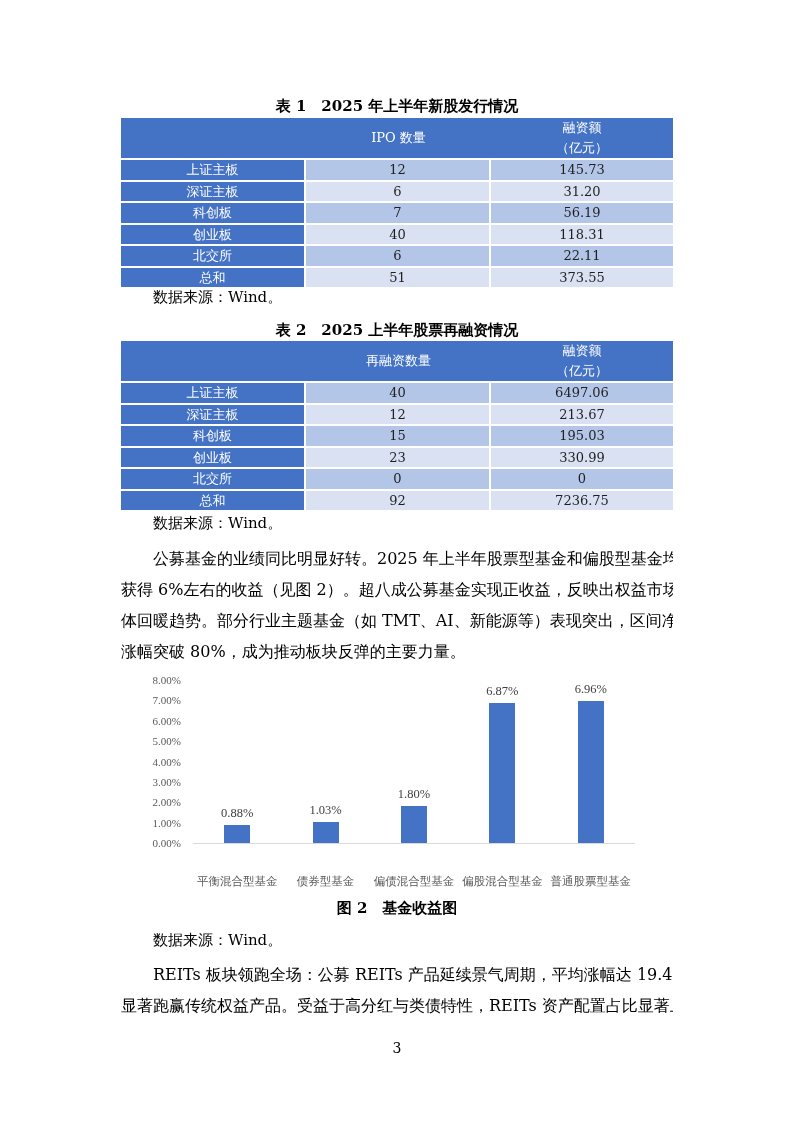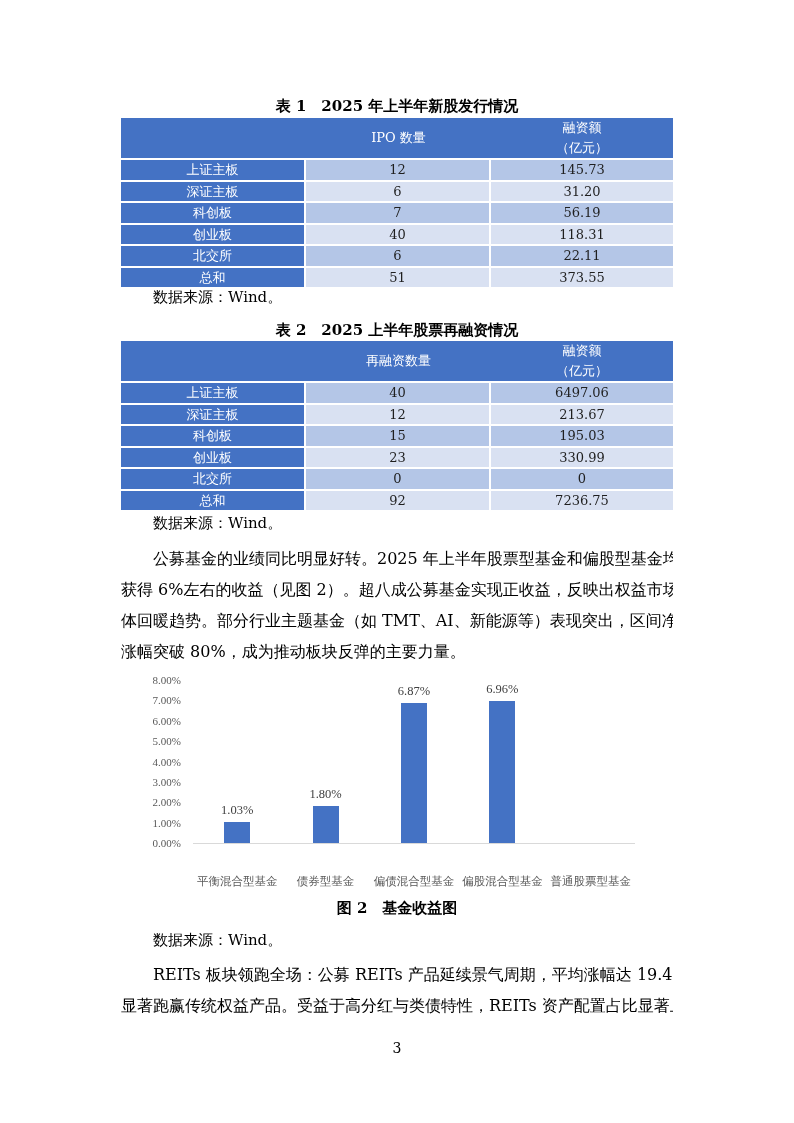--- a/index.html
+++ b/index.html
@@ -125,20 +125,24 @@
     <div class="ytick" style="top:795.3px;">2.00%</div>
     <div class="ytick" style="top:774.9px;">3.00%</div>
     <div class="ytick" style="top:754.5px;">4.00%</div>
     <div class="ytick" style="top:734.1px;text-align:right;">5.00%</div>
     <div class="ytick" style="top:713.8px;">6.00%</div>
     <div class="ytick" style="top:693.4px;">7.00%</div>
     <div class="ytick" style="top:673px;">8.00%</div>
 
     <div class="plot">
       <div class="slot">
+        <div class="vlabel">0.88%</div>
+        <div class="bar" style="height: 17.93px; background: rgb(68, 114, 196);"></div>
+      </div>
+      <div class="slot">
         <div class="vlabel">1.03%</div>
         <div class="bar" style="height: 20.9862px; background: rgb(68, 114, 196);"></div>
       </div>
       <div class="slot">
         <div class="vlabel">1.80%</div>
         <div class="bar" style="height: 36.675px; background: rgb(68, 114, 196);"></div>
       </div>
       <div class="slot">
         <div class="vlabel">6.87%</div>
         <div class="bar" style="height: 139.976px; background: rgb(68, 114, 196);"></div>

